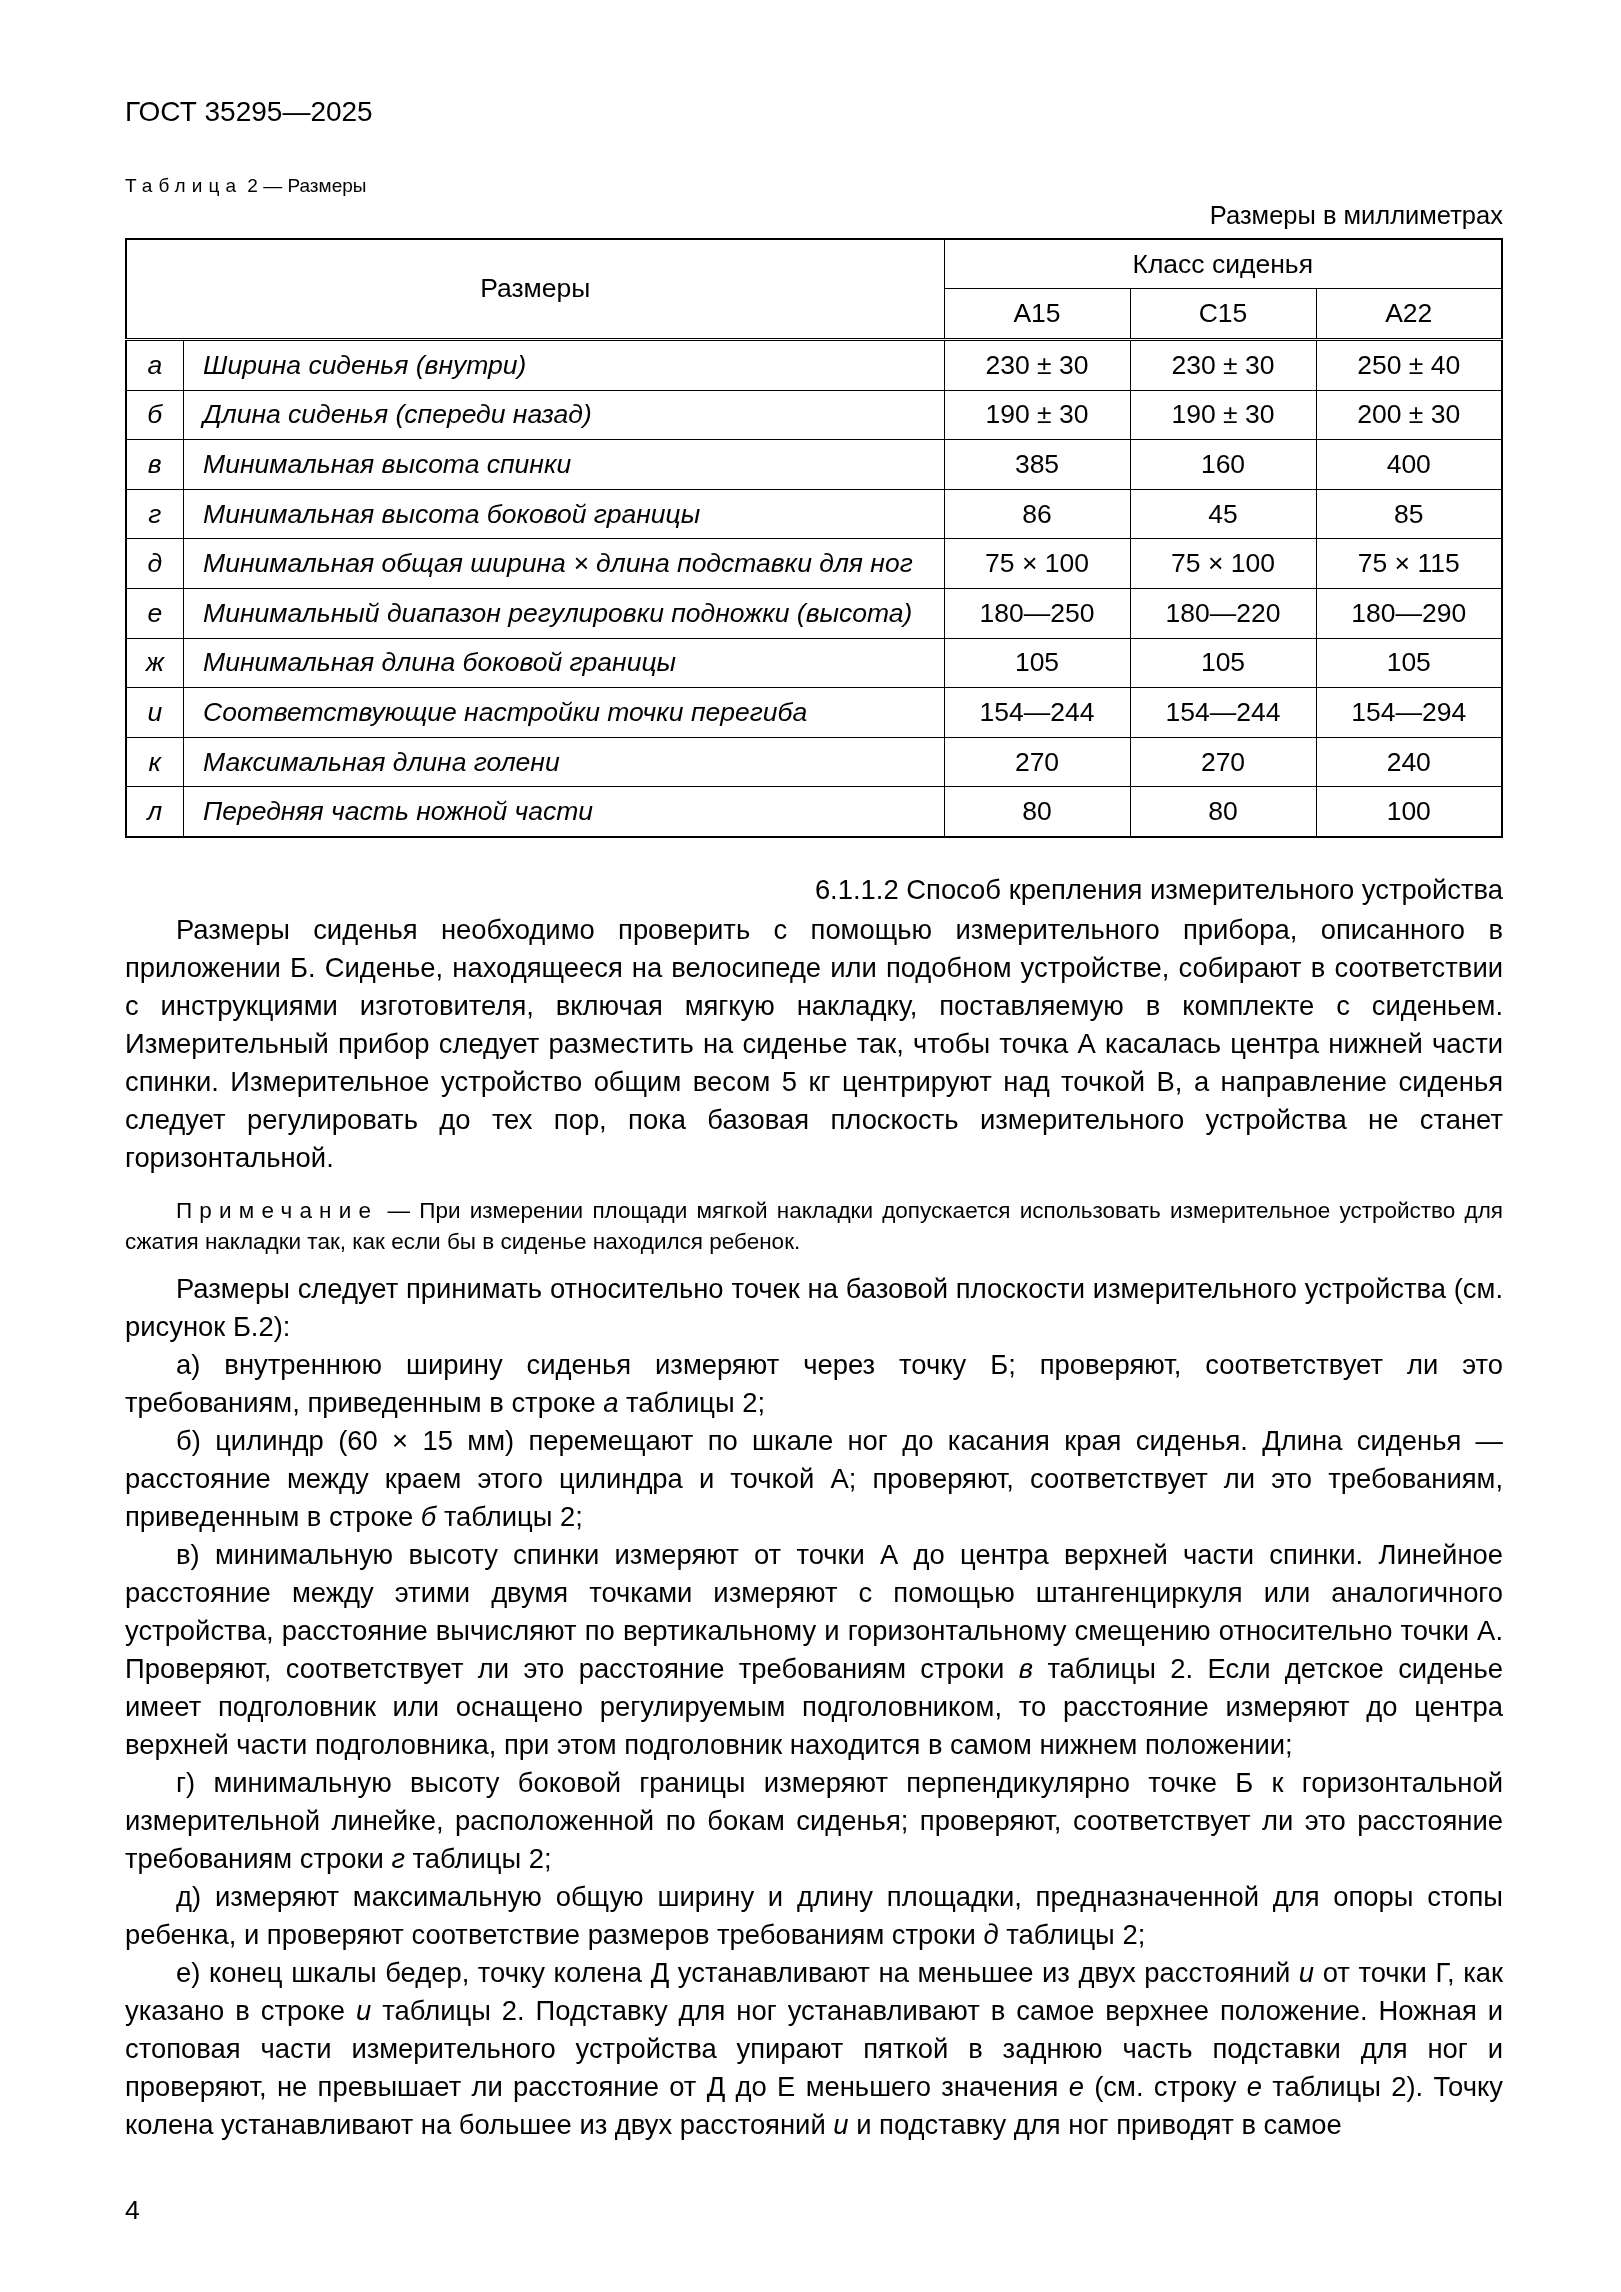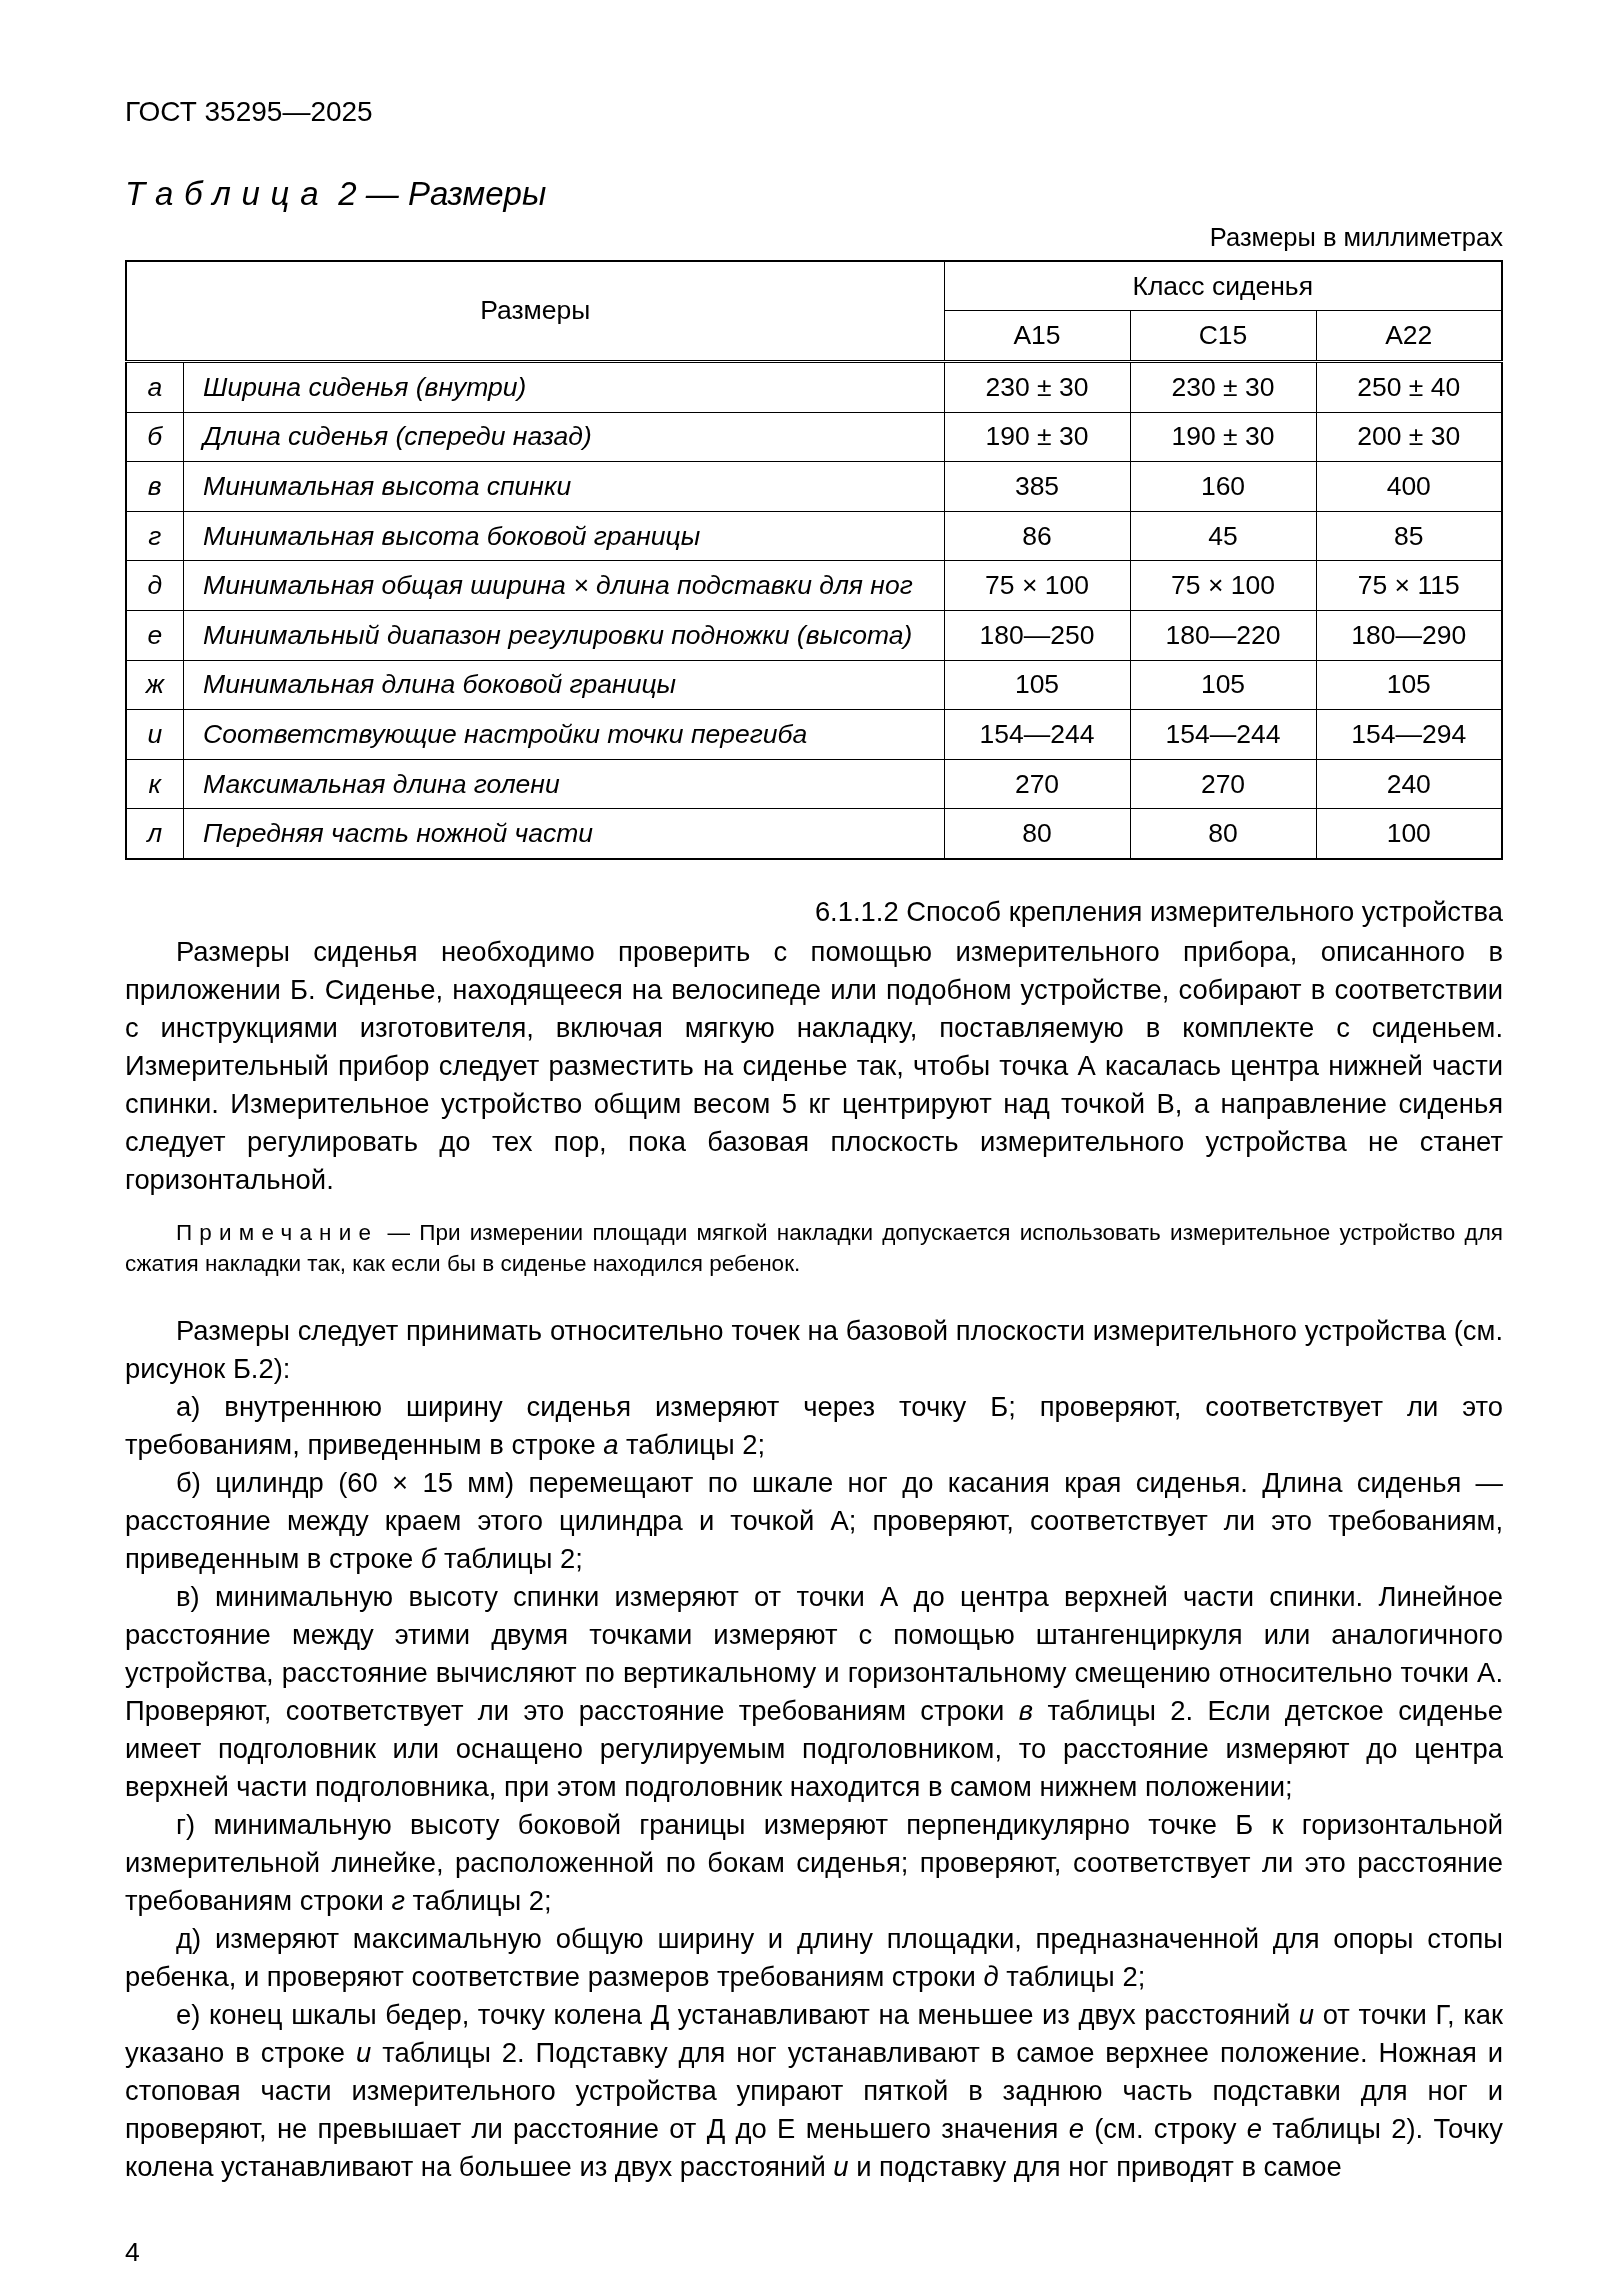--- a/index.html
+++ b/index.html
@@ -20,23 +20,22 @@
     padding: 96px 118px 59px 125px;
     background: #ffffff;
     position: relative;
   }
   .doc-header {
     font-weight: normal;
     font-size: 28px;
     margin-bottom: 47px;
   }
   .table-caption {
-    font-size: 33px;
-    margin-bottom: 10px;
-    font-style: italic;
+    font-size: 19px;
+    margin-bottom: 4px;
   }
   .spaced {
     letter-spacing: 0.32em;
   }
   .units-note {
     font-size: 25.5px;
     text-align: right;
     margin-bottom: 7.8px;
   }
   table.dims-table {
@@ -83,21 +82,21 @@
   }
   .body-text p.heading {
     text-align: right;
     margin-top: 7.8px;
     margin-bottom: 2px;
   }
   .body-text p.note {
     font-size: 22.5px;
     line-height: 31px;
     margin-top: 17.6px;
-    margin-bottom: 33px;
+    margin-bottom: 13px;
   }
   .page-number {
     font-size: 26.5px;
     margin-top: 51px;
   }
 </style>
 </head>
 <body>
 
 <div class="page">

